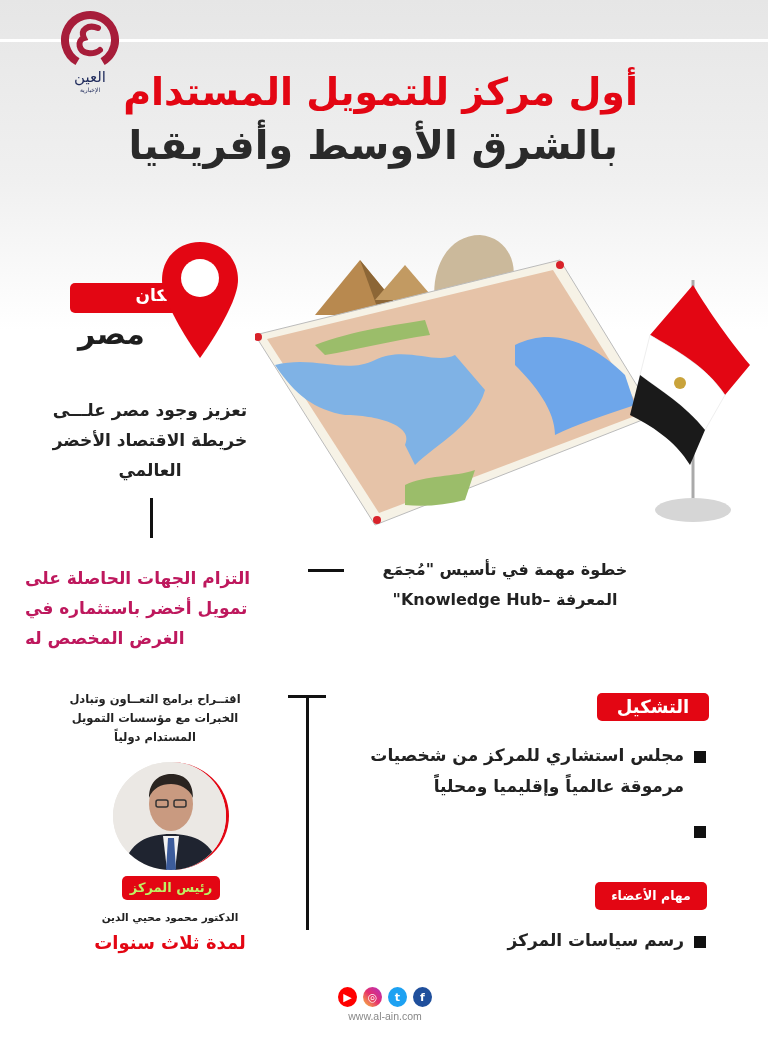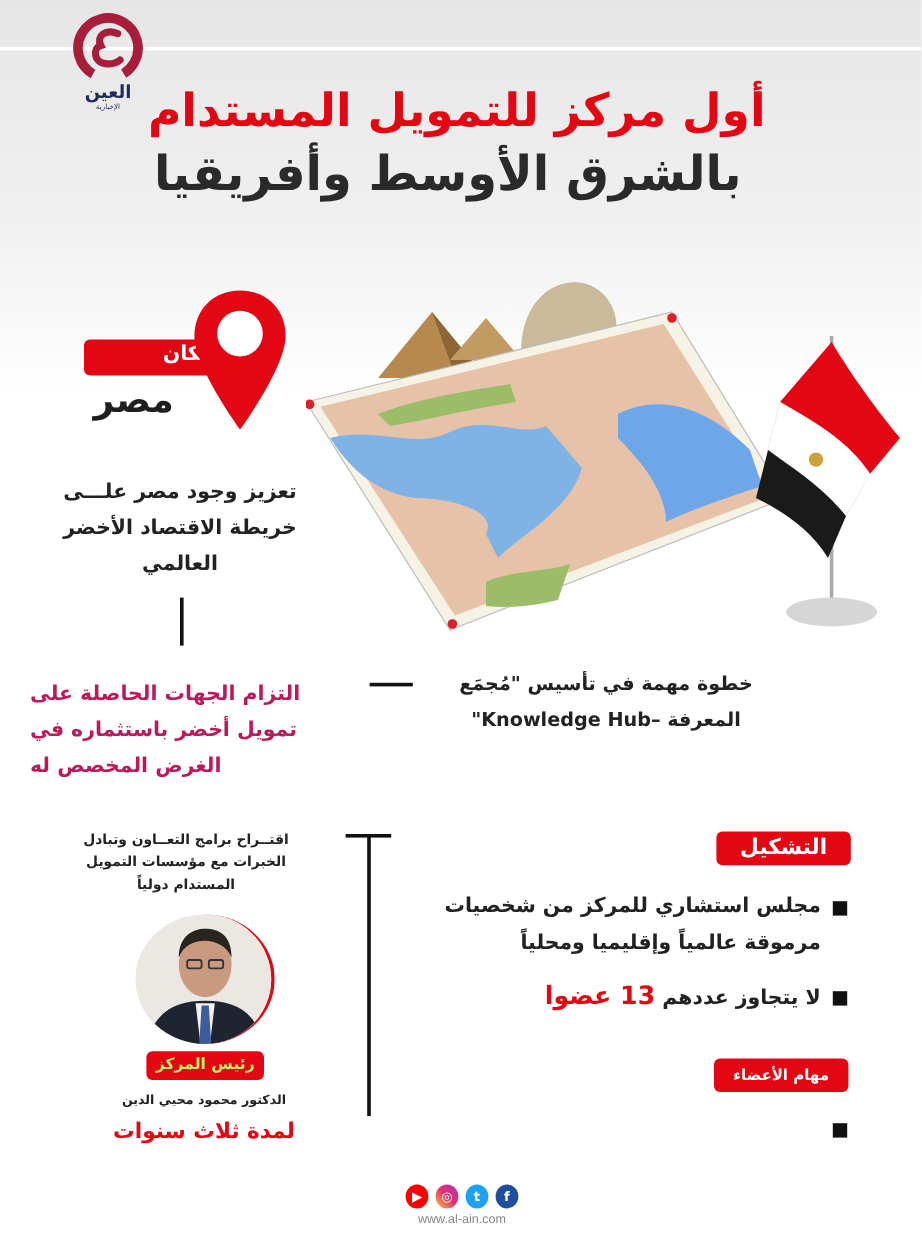--- a/index.html
+++ b/index.html
@@ -9,21 +9,21 @@
       font-family: "DejaVu Sans", sans-serif;
       background: linear-gradient(to bottom, #e6e6e6 0px, #f0f0f0 180px, #ffffff 330px, #ffffff 100%);
       color: #1e1e1e;
     }
     .abs { position: absolute; }
 
     
     .top-rule { left: 0; right: 0; top: 39px; height: 3px; background: #ffffff; }
     .logo { left: 52px; top: 10px; width: 76px; height: 80px; background: transparent; }
     .logo-mark { position: absolute; left: 8px; top: 0; width: 60px; height: 62px; }
-    .logo-text { position: absolute; left: 0; right: 0; top: 60px; text-align: center; font-weight: bold; font-size: 15px; color: #1f2b5c; direction: rtl; line-height: 1; }
+    .logo-text { position: absolute; left: 0; right: 0; top: 60px; text-align: center; font-weight: normal; font-size: 15px; color: #1f2b5c; direction: rtl; line-height: 1; }
     .logo-sub { position: absolute; left: 0; right: 0; top: 76px; text-align: center; font-size: 6px; color: #1f2b5c; direction: rtl; }
 
     
     .title-1 { right: 130px; top: 70px; font-size: 38px; font-weight: bold; color: #e30613; direction: rtl; white-space: nowrap; margin-left: 39px; }
     .title-2 { right: 150px; top: 122px; font-size: 40px; font-weight: bold; color: #2a2a2a; direction: rtl; white-space: nowrap; }
 
     
     .pin { left: 160px; top: 240px; width: 80px; height: 120px; }
     .place-badge { left: 70px; top: 283px; width: 140px; height: 30px; background: #e30613; border-radius: 5px; }
     .place-label { right: 20px; top: 2px; font-size: 17px; font-weight: bold; color: #fff; direction: rtl; }
@@ -160,31 +160,28 @@
 <div class="abs section-badge sb-1">التشكيل</div>
 <div class="abs bullet-list bl-1">
   <div class="bullet">
     <span class="bullet-sq"></span>
     <span>مجلس استشاري للمركز من شخصيات مرموقة عالمياً وإقليميا ومحلياً</span>
   </div>
 </div>
 <div class="abs bullet-list bl-2">
   <div class="bullet">
     <span class="bullet-sq"></span>
-    <span>
-      <span>لا يتجاوز عددهم</span>
-      <span class="highlight">13 عضوا</span>
-    </span>
   </div>
 </div>
 
 <div class="abs section-badge sb-2">مهام الأعضاء</div>
 <div class="abs bullet-list bl-3">
   <div class="bullet">
     <span class="bullet-sq"></span>
+    <span>رسم سياسات المركز</span>
   </div>
 </div>
 
 <div class="abs social">
   <span class="soc yt">▶</span>
   <span class="soc ig">◎</span>
   <span class="soc tw">t</span>
   <span class="soc fb">f</span>
 </div>
 <div class="abs site">www.al-ain.com</div>

